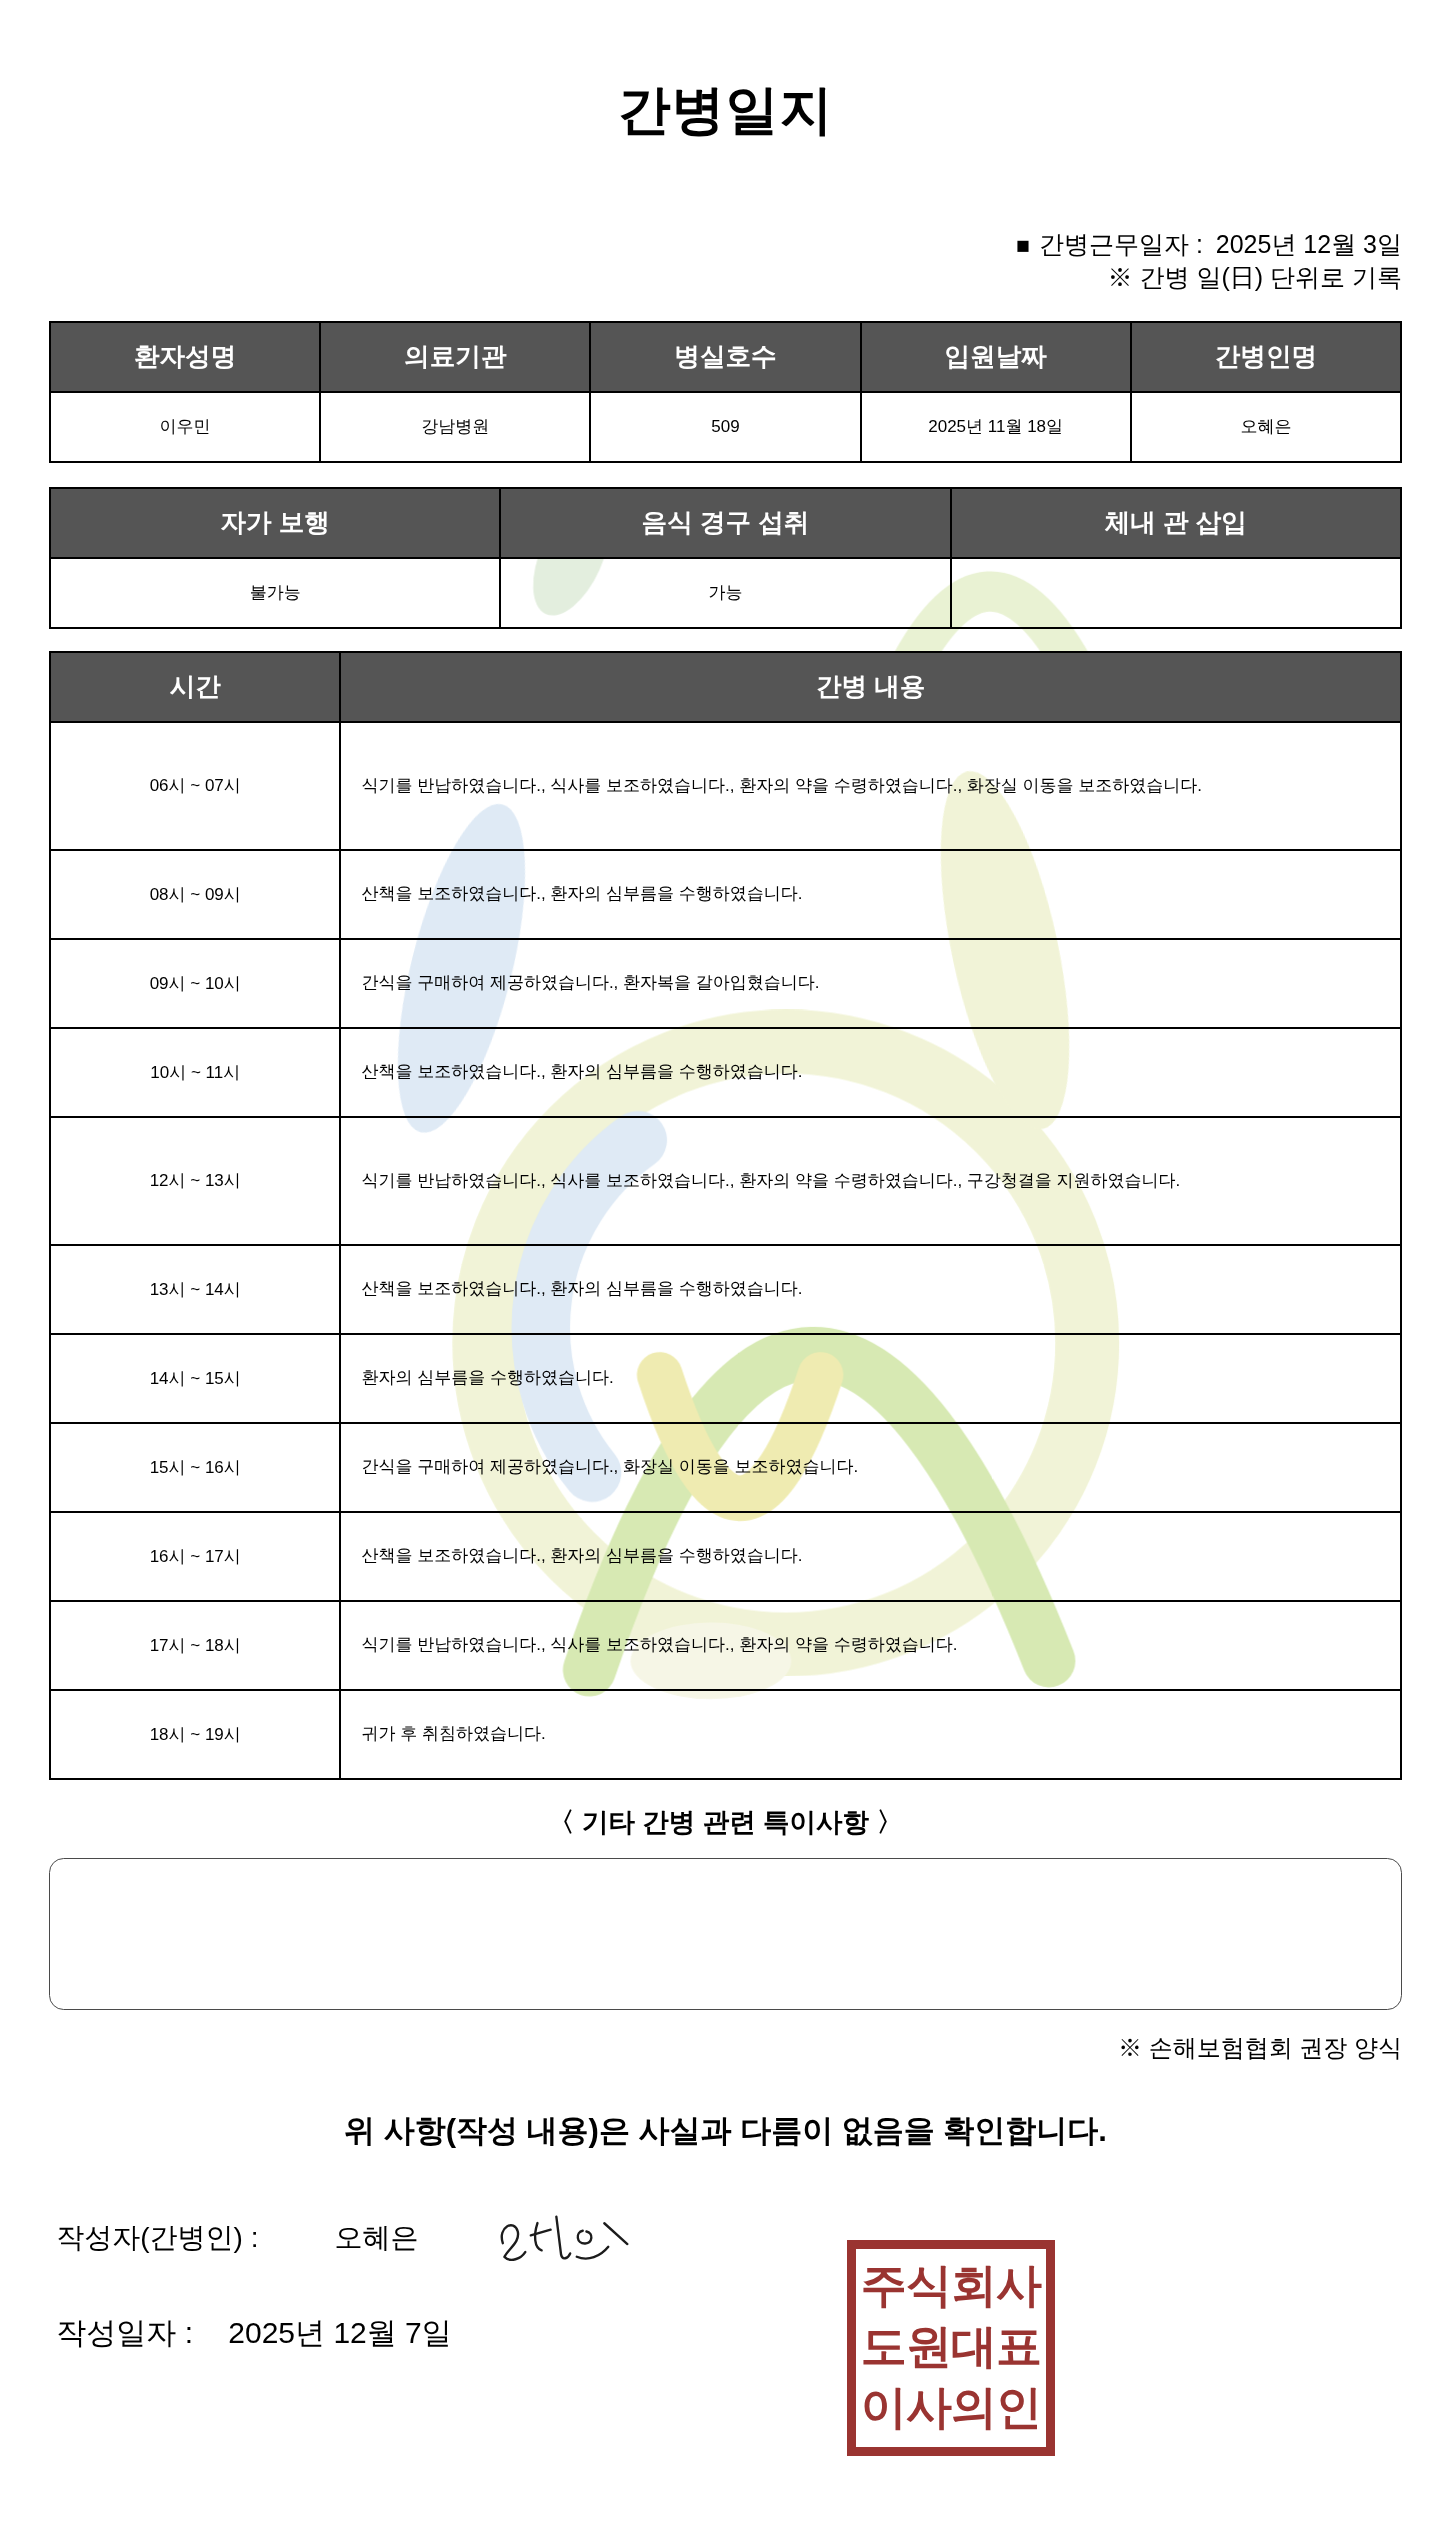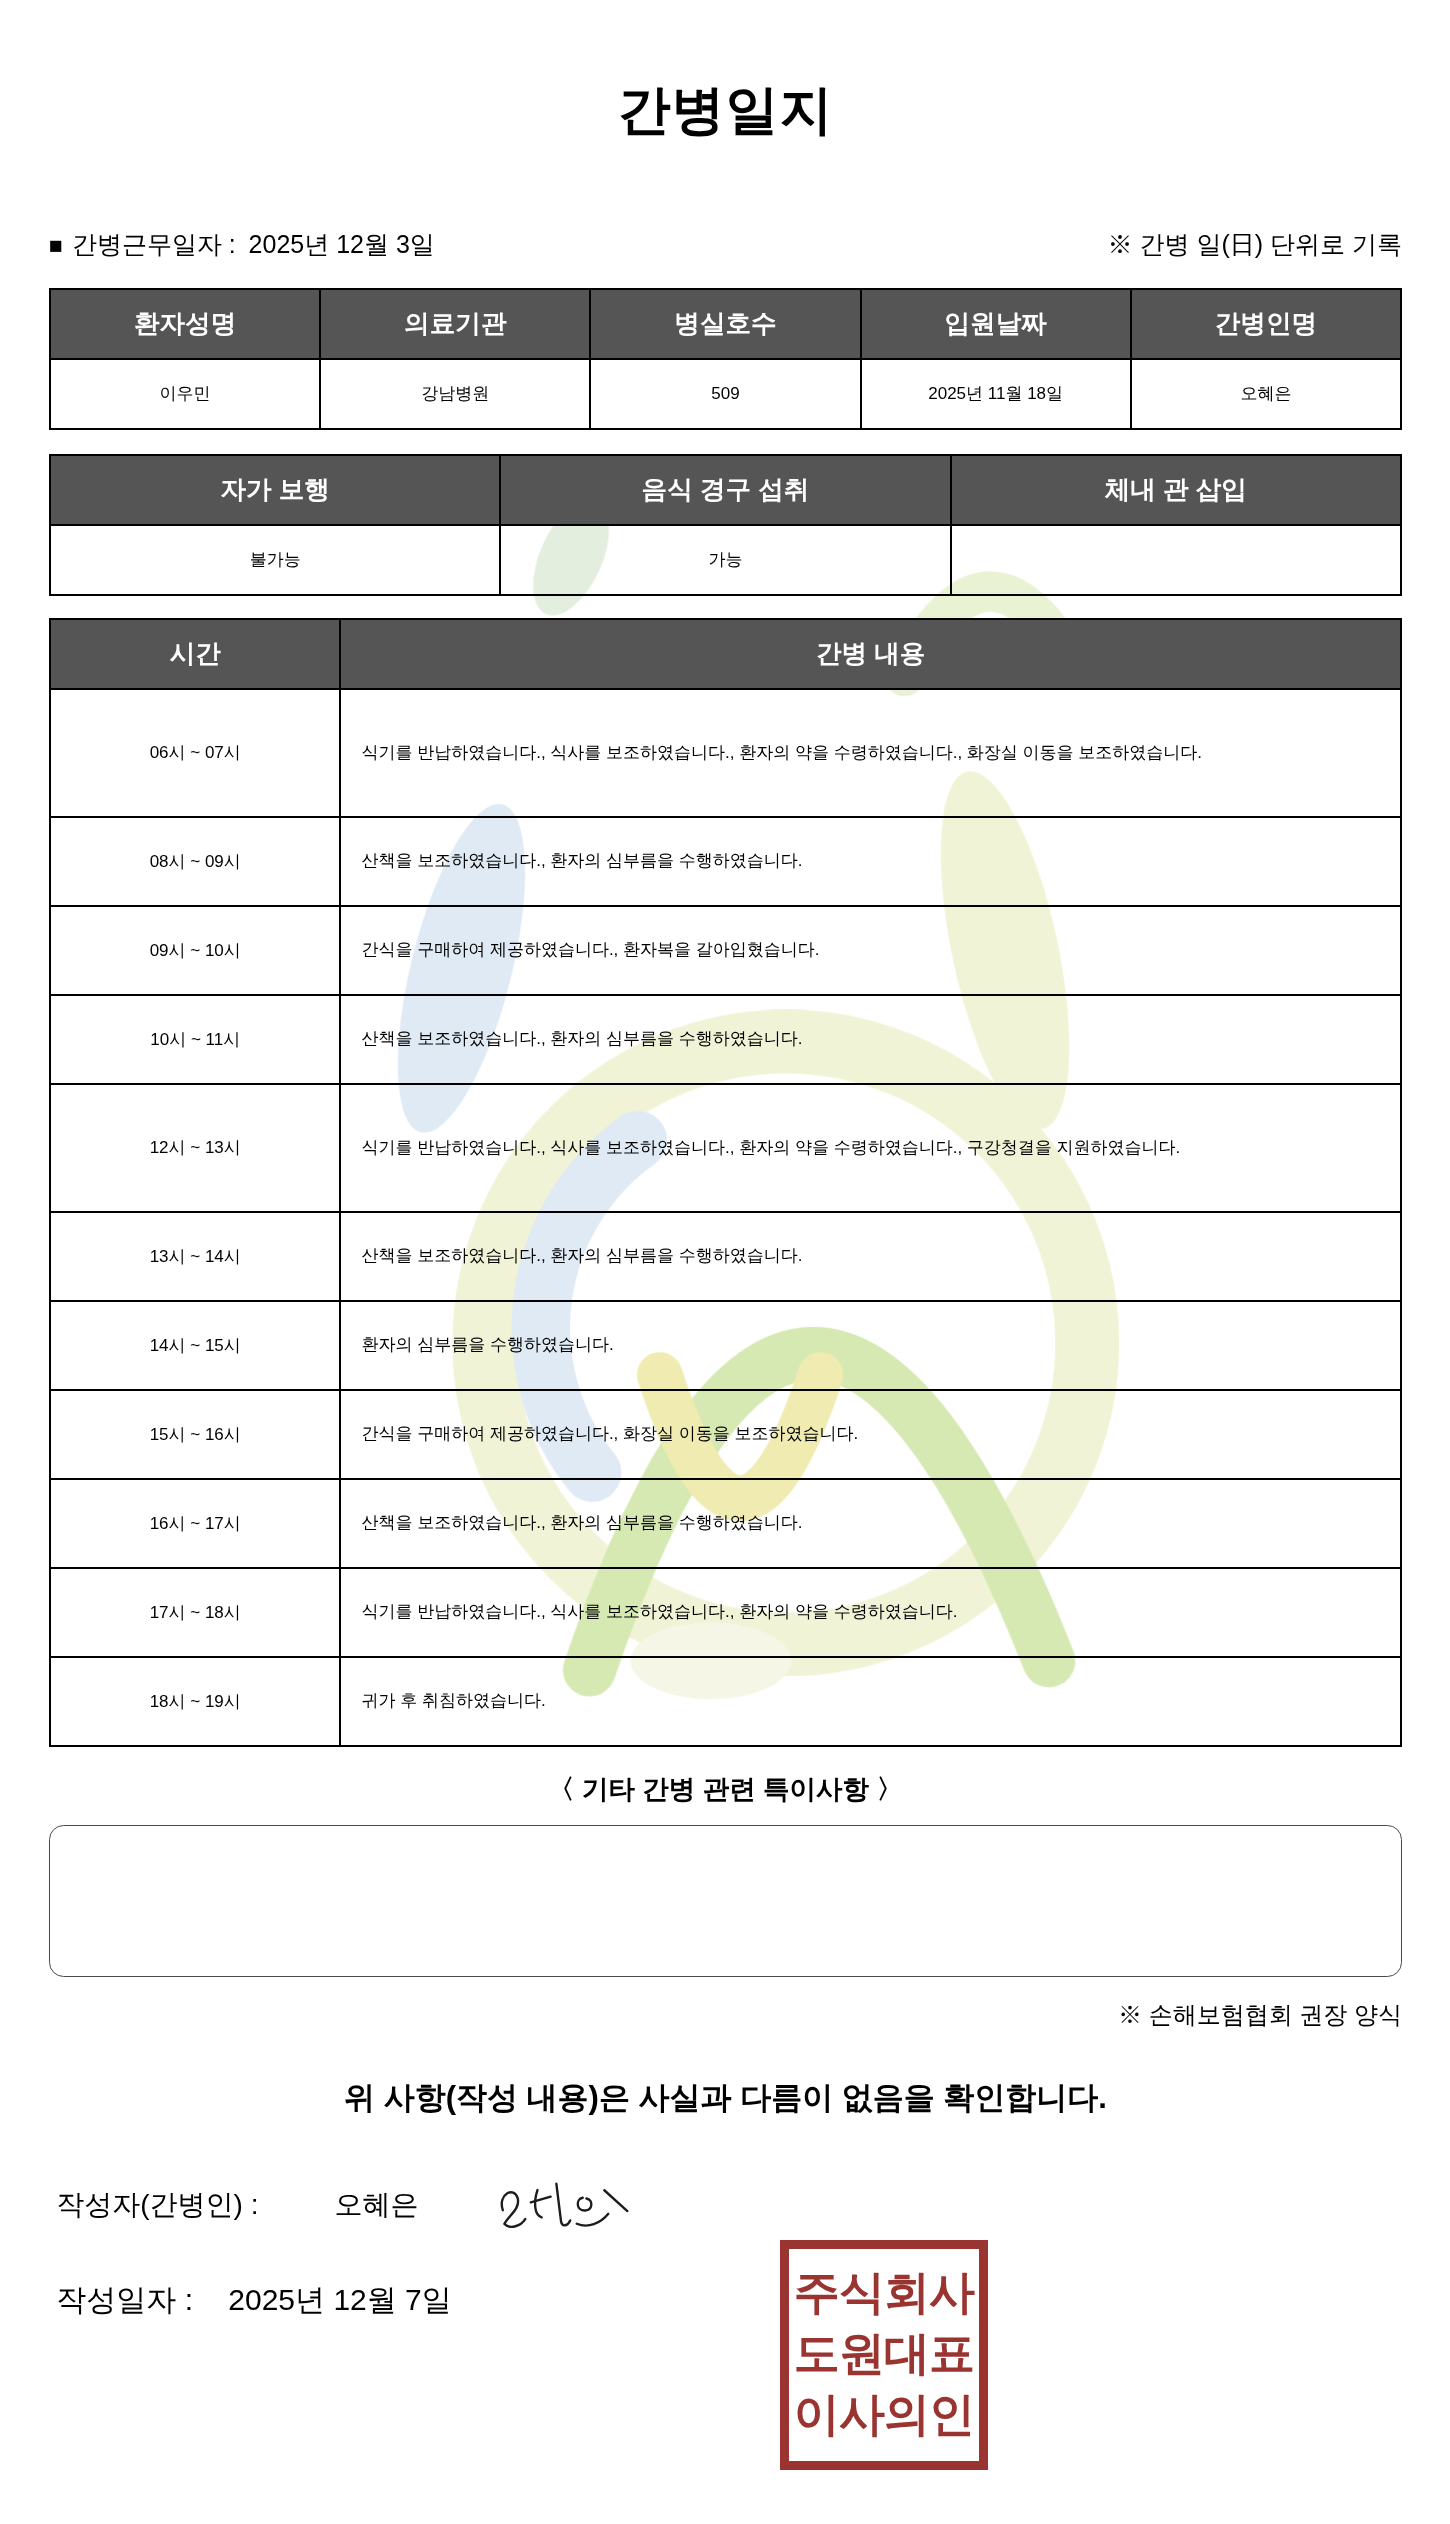--- a/index.html
+++ b/index.html
@@ -15,22 +15,23 @@
   .content{position:absolute;left:0;top:0;right:0;bottom:0;padding:0 49px;z-index:1;}
 
   h1.title{
     margin:80px 0 0;
     text-align:center;
     font-size:53px;line-height:1.15;
     font-weight:800;letter-spacing:0.9px;
   }
   .info-line{
     margin-top:87px;
-    display:flex;justify-content:space-between;align-items:flex-end;
+    display:flex;justify-content:center;align-items:flex-end;
     font-size:25px;
+    flex-direction:column;
   }
   .info-line .bullet{font-size:23px;margin-right:9px;}
   .info-line .lbl{margin-right:12.8px;}
 
   table.grid{
     width:100%;
     border-collapse:collapse;
     table-layout:fixed;
     background:transparent;
   }
@@ -71,28 +72,28 @@
   .form-note{margin-top:22px;text-align:right;font-size:24px;}
   .confirmation{margin-top:46px;text-align:center;font-size:31px;font-weight:bold;}
 
   .writer-line{margin-top:53px;font-size:28px;margin-left:7.3px;display:flex;align-items:center;gap:38px;}
   .writer-line .name{margin-left:38px;}
   .signature{margin-left:31px;transform:rotate(-3deg) translateY(1.8px);}
   .date-line{margin-top:42px;font-size:30px;margin-left:7.3px;}
   .date-line .val{margin-left:27px;}
 
   .stamp{
-    position:absolute;left:780px;top:2240px;z-index:2;
+    position:absolute;left:847px;top:2240px;z-index:2;
     width:190px;height:186px;
     border:9px solid #9a3431;
     color:#9a3431;
     font-weight:bold;
     font-size:46px;line-height:61px;letter-spacing:-0.9px;
     text-align:center;
-    padding:13px 0;
+    padding:6px 0;
     white-space:nowrap;
   }
 </style>
 </head>
 <body>
 
 <div class="page">
 
   <svg class="watermark" width="1451" height="2525" viewBox="0 0 1588 2764">
     <g opacity="0.8">

